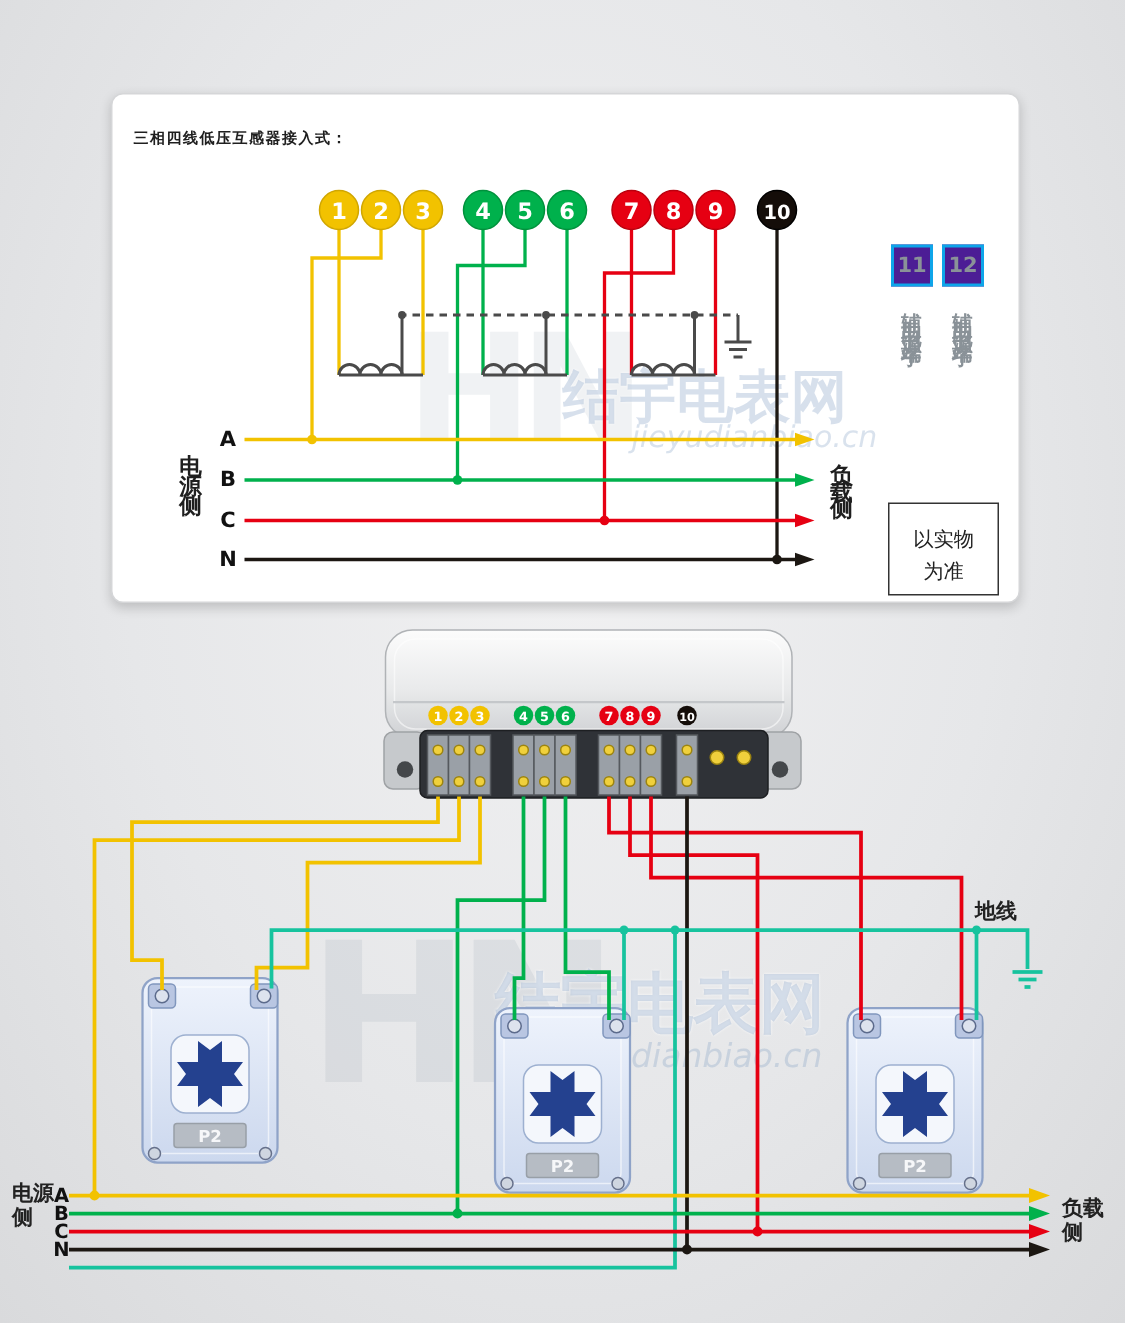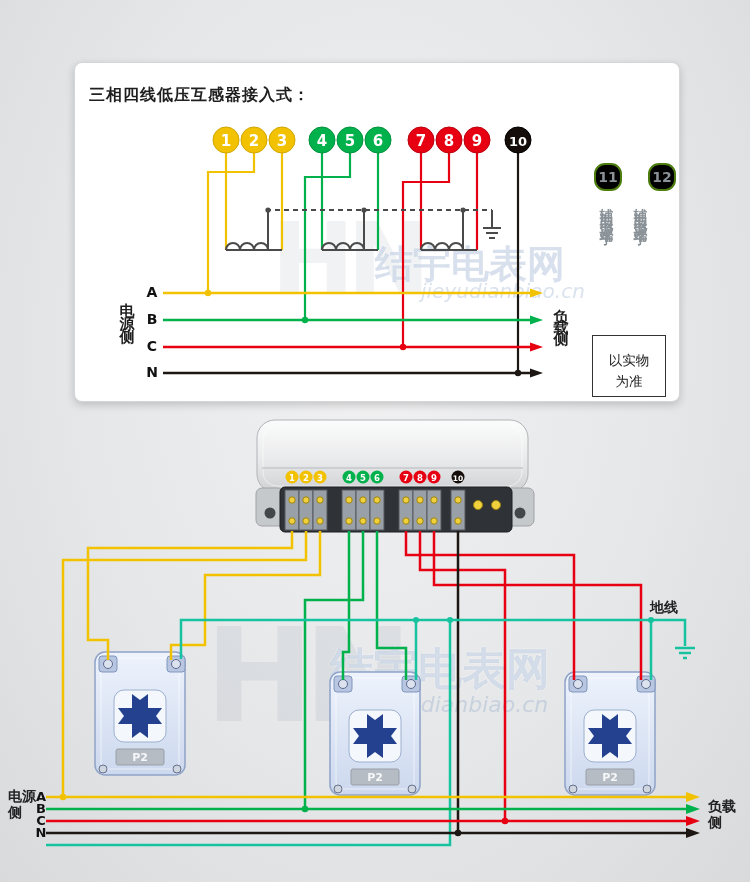--- a/index.html
+++ b/index.html
@@ -7,29 +7,29 @@
     position:relative;width:750px;height:882px;overflow:hidden;
     background:radial-gradient(ellipse at 50% 40%, #f1f1f2 0%, #e6e7e9 55%, #d9dadc 100%);
     font-family:"DejaVu Sans","Liberation Sans",sans-serif;
   }
   .panel{
     position:absolute;left:74px;top:62px;width:604px;height:338px;
     background:#ffffff;border:1px solid #d5d6d8;border-radius:8px;
     box-shadow:0 3px 8px rgba(0,0,0,0.18);overflow:hidden;
   }
   .title{
-    position:absolute;left:14px;top:22px;font-size:16px;font-weight:bold;color:#1f1f1f;letter-spacing:1px;
+    position:absolute;left:14px;top:22px;font-size:10px;font-weight:bold;color:#1f1f1f;letter-spacing:1px;
   }
   .vtext{
     position:absolute;writing-mode:vertical-rl;text-orientation:upright;
     color:#1f1f1f;font-weight:bold;
   }
   .aux-num{
-    position:absolute;width:24px;height:24px;border:2px solid #4d7c0f;border-radius:11px;
-    color:#8a9298;font-size:14px;font-weight:bold;text-align:center;line-height:24px;background:#000000;
+    position:absolute;width:24px;height:24px;border:2px solid #0ea5e9;border-radius:0;
+    color:#8a9298;font-size:14px;font-weight:bold;text-align:center;line-height:24px;background:#4c1d95;
   }
   .aux-label{
     position:absolute;writing-mode:vertical-rl;text-orientation:upright;
     color:#8a9298;font-size:13.5px;font-weight:bold;letter-spacing:5px;
   }
   .note-box{
     position:absolute;left:517px;top:272px;width:72px;height:46px;border:1.5px solid #333;
     background:#fff;text-align:center;font-size:13.5px;color:#222;line-height:21px;padding-top:14px;
   }
   .wm{position:absolute;pointer-events:none;white-space:nowrap;}
@@ -45,21 +45,21 @@
 <div class="stage">
 
   <div class="panel">
     <div class="title">三相四线低压互感器接入式：</div>
 
     <span class="wm wm-mono" style="left:196px;top:138px;font-size:100px;letter-spacing:-8px;">HN</span>
     <span class="wm wm-cn" style="left:300px;top:176px;font-size:38px;">结宇电表网</span>
     <span class="wm wm-en" style="left:346px;top:216px;font-size:20px;">jieyudianbiao.cn</span>
 
     <div class="aux-num" style="left:519px;top:100px;">11</div>
-    <div class="aux-num" style="left:553px;top:100px;margin-left:20px;">12</div>
+    <div class="aux-num" style="left:553px;top:100px;">12</div>
     <div class="aux-label" style="left:523px;top:134px;">辅助电源端子＋</div>
     <div class="aux-label" style="left:557px;top:134px;">辅助电源端子－</div>
 
     <div class="note-box">
       <div>以实物</div>
       <div>为准</div>
     </div>
 
     <div class="vtext" style="left:42px;top:228px;font-size:15px;letter-spacing:13px;">电源侧</div>
     <div class="vtext" style="left:476px;top:234px;font-size:15px;letter-spacing:11px;">负载侧</div>

